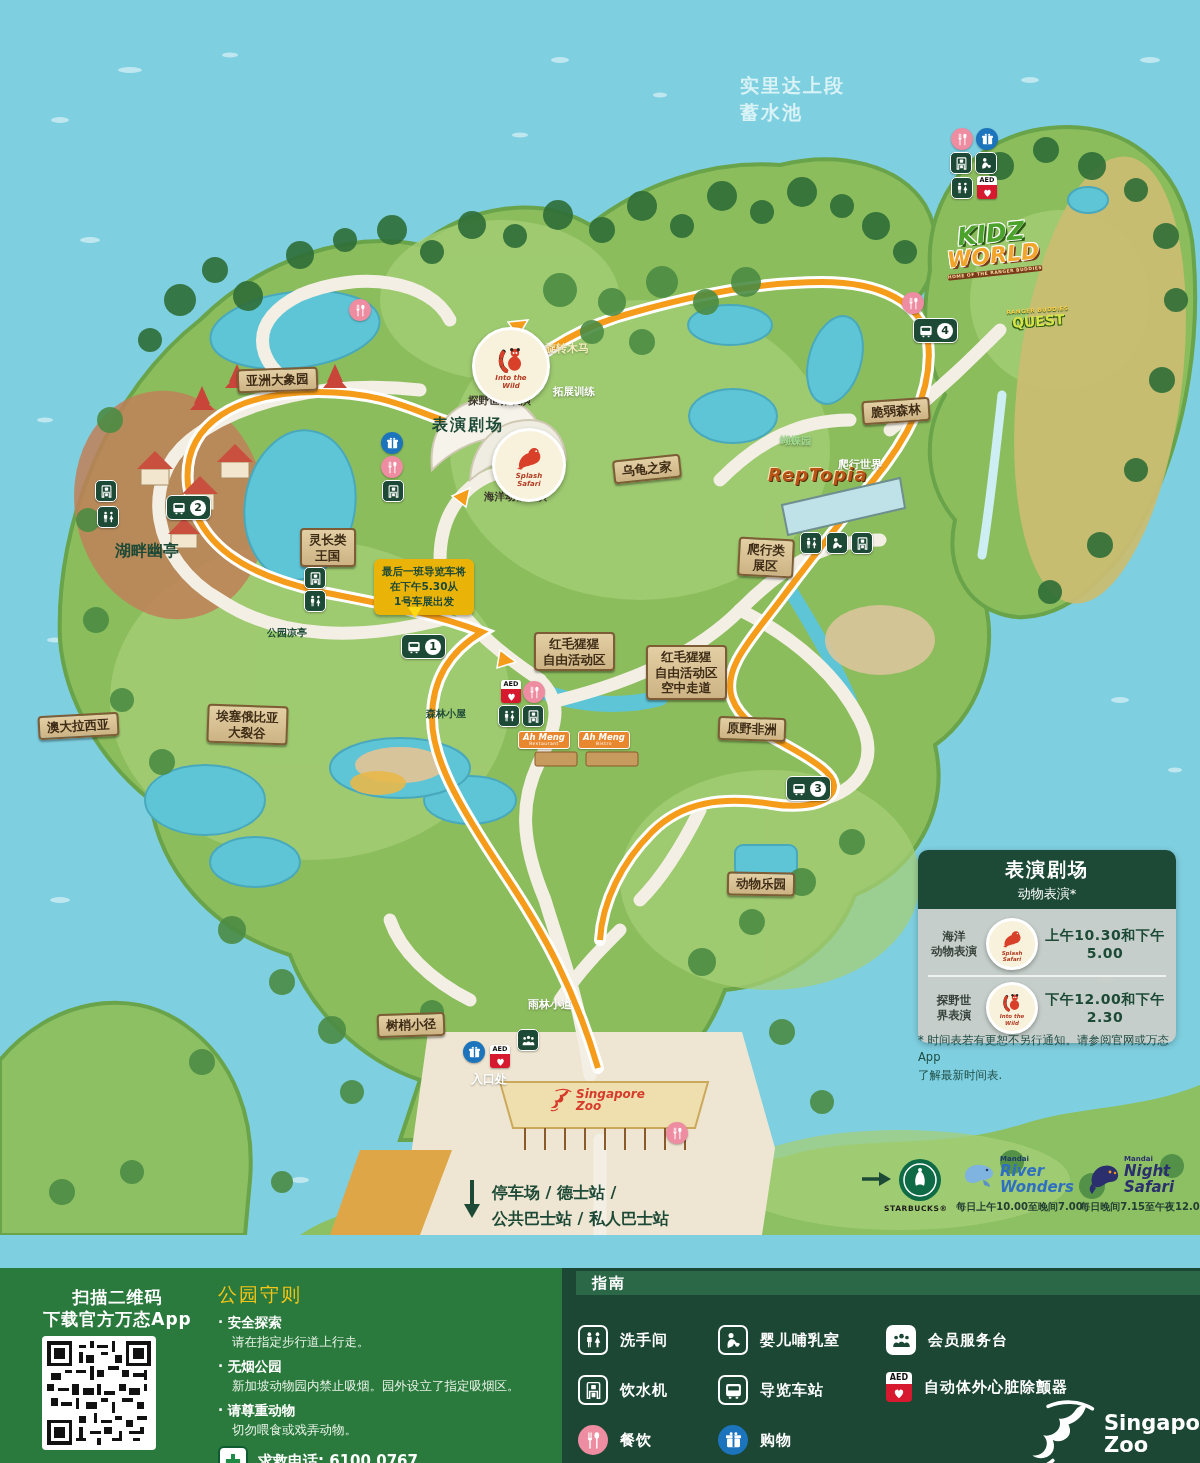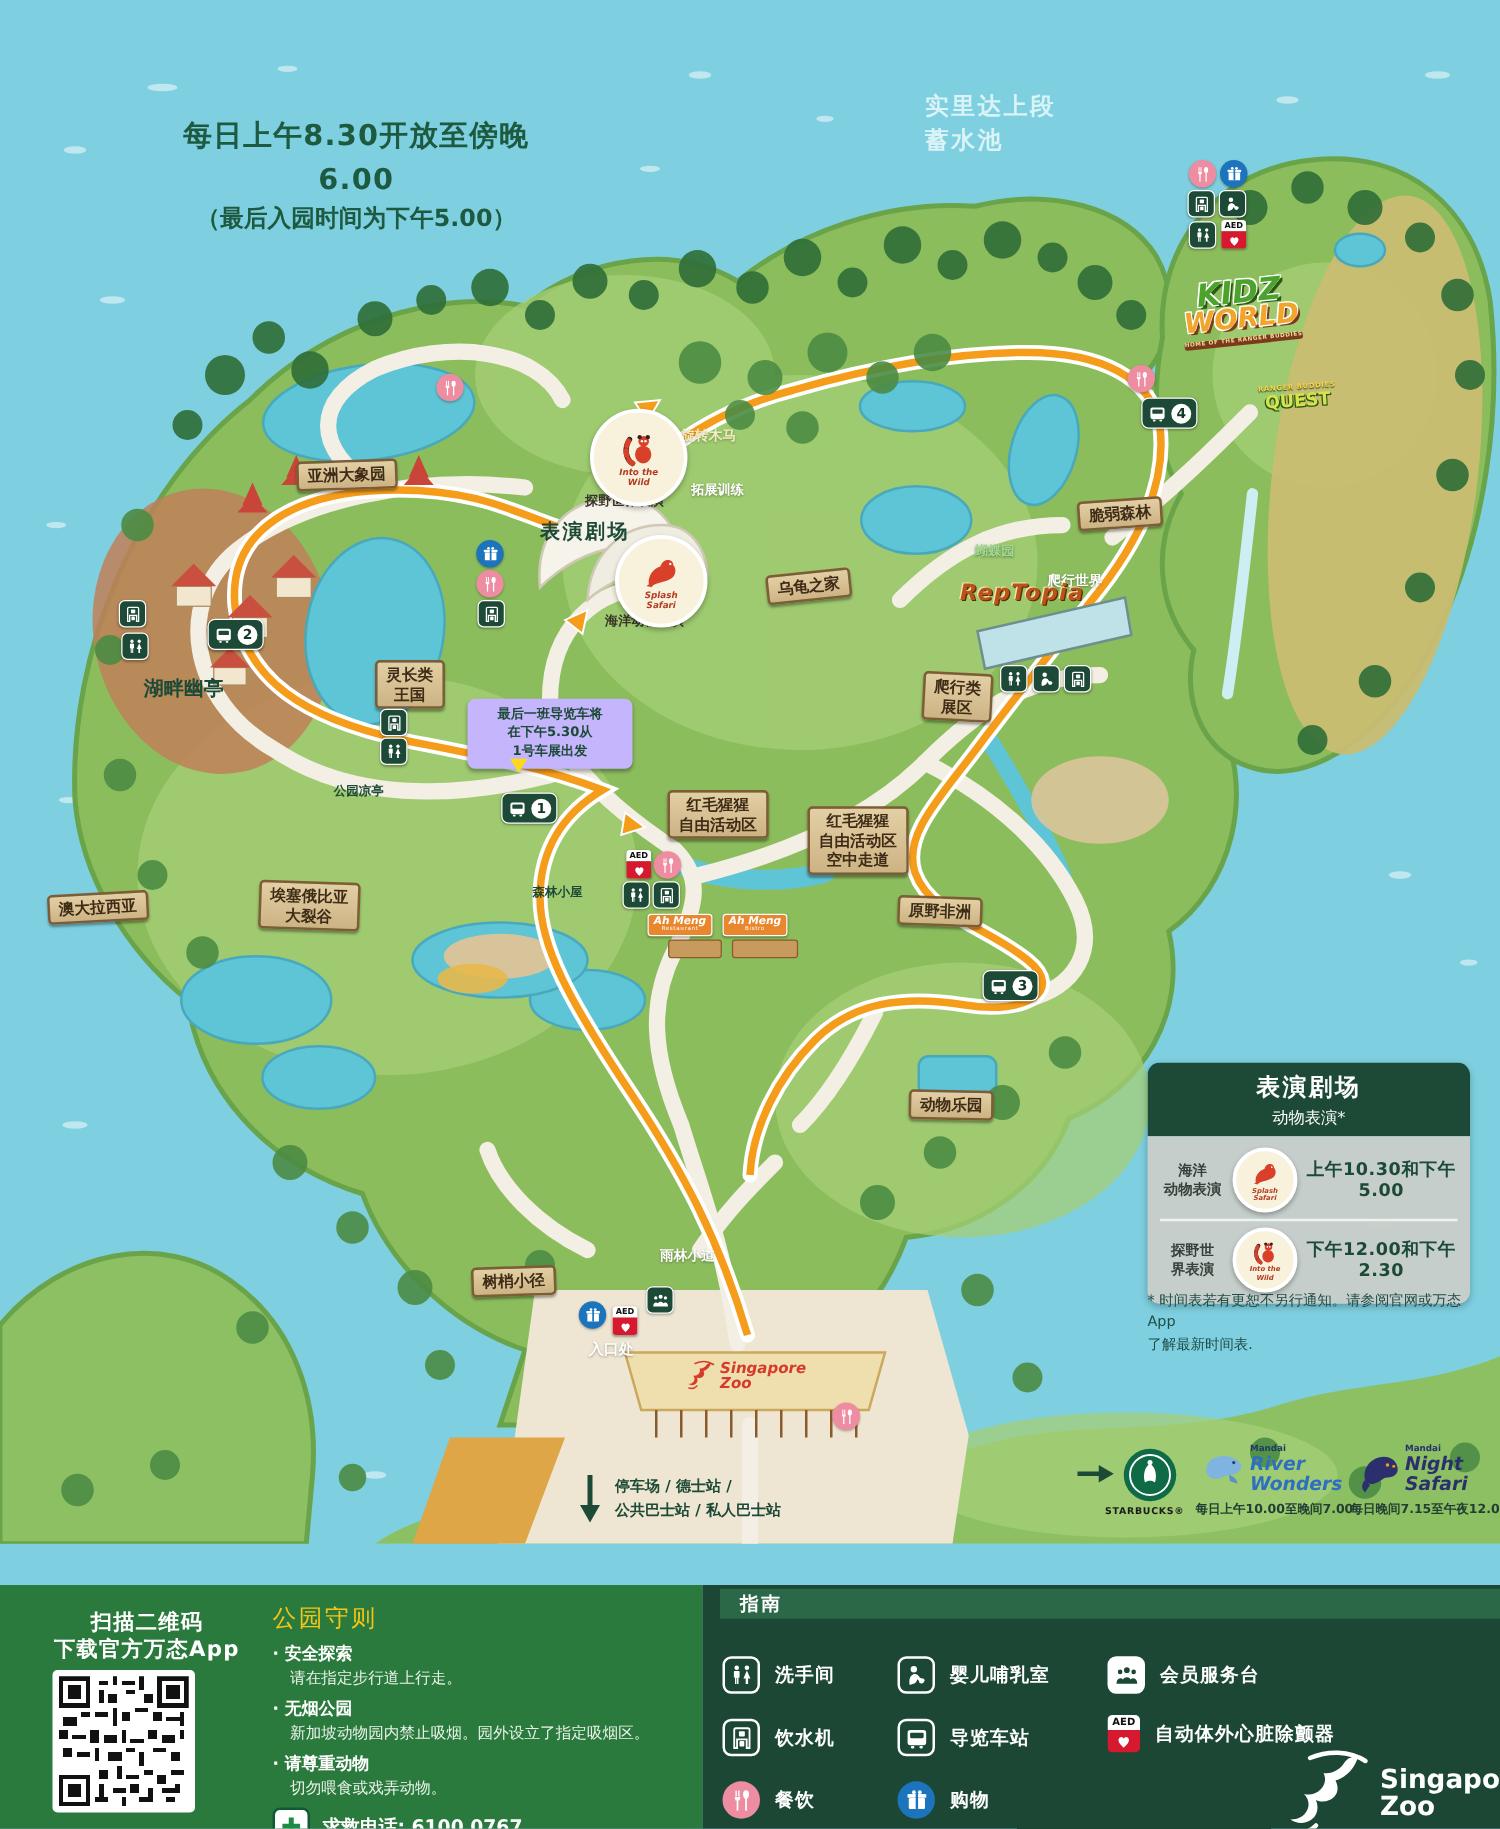--- a/index.html
+++ b/index.html
@@ -42,22 +42,22 @@
         align-items:center;gap:3px;padding:0 4px;color:#fff;--cut:#1d4a36;box-shadow:0 1px 2px rgba(0,0,0,.35);box-sizing:border-box;}
   .tram svg{width:16px;height:16px;}
   .tram .num{width:16px;height:16px;border-radius:50%;background:#fff;color:#143826;font-size:11px;
              font-weight:900;display:flex;align-items:center;justify-content:center;}
 
   
   .badge-circle{background:#f8f1dc;border:3px solid #fff;border-radius:50%;box-shadow:0 2px 4px rgba(0,0,0,.3);
                 display:flex;flex-direction:column;align-items:center;justify-content:center;}
   .badge-circle .bt{font-size:7px;font-weight:900;color:#b23c22;line-height:1.1;text-align:center;font-style:italic;}
 
-  .callout{background:#c4b5fd;border-radius:6px;color:#1c4a36;font-weight:900;font-size:10.5px;
-           line-height:1.45;text-align:center;padding:5px 16px;box-shadow:0 2px 3px rgba(0,0,0,.3);}
+  .callout{background:#eab308;border-radius:6px;color:#1c4a36;font-weight:900;font-size:10.5px;
+           line-height:1.45;text-align:center;padding:5px 0;box-shadow:0 2px 3px rgba(0,0,0,.3);}
   .callout:after{content:"";position:absolute;left:34px;bottom:-10px;border:7px solid transparent;border-top:11px solid #ffd916;}
 
   
   .show-panel{width:258px;border-radius:10px;overflow:hidden;box-shadow:0 2px 6px rgba(0,0,0,.25);}
   .show-panel .hd{background:#1d4a36;color:#fff;text-align:center;padding:7px 0 6px;}
   .show-panel .hd .t{font-size:19px;font-weight:900;letter-spacing:2px;}
   .show-panel .hd .s{font-size:13px;margin-top:2px;}
   .show-panel .bd{background:rgba(201,205,200,.95);padding:4px 0;}
   .show-row{display:flex;align-items:center;padding:5px 8px;}
   .show-row .lbl{width:56px;font-size:11.5px;font-weight:800;color:#35413a;line-height:1.3;text-align:center;}
@@ -87,21 +87,21 @@
   .chip .c2{font-size:4.5px;display:block;letter-spacing:.5px;}
   .ent-logo{display:flex;align-items:center;gap:4px;color:#d53a2a;}
   .ent-logo svg{width:24px;height:24px;}
   .ent-logo .tx{font-size:12px;font-weight:900;font-style:italic;line-height:1;}
 
   .partner-hours{font-size:10px;font-weight:bold;color:#233f33;text-align:center;white-space:nowrap;}
   .sb-text{font-size:7.5px;font-weight:900;color:#1b1b1b;letter-spacing:.6px;}
   .mandai-sm{font-size:7px;font-weight:bold;}
   .brandline{font-size:15px;font-weight:900;font-style:italic;line-height:1;}
 
-  .transport{color:#1d4a36;font-weight:bold;font-size:12px;line-height:1.6;}
+  .transport{color:#1d4a36;font-weight:bold;font-size:16px;line-height:1.6;}
 
   
   .footer{position:absolute;top:1268px;left:0;width:1192px;height:228px;}
   .f-left{position:absolute;left:0;top:0;width:562px;height:228px;background:#2b7a3d;}
   .f-right{position:absolute;left:562px;top:0;width:638px;height:228px;background:#1b4734;}
   .f-strip{position:absolute;left:576px;top:3px;width:624px;height:24px;background:#2a6847;}
   .f-strip .t{color:#fff;font-weight:900;font-size:15px;padding:3px 0 0 16px;letter-spacing:2px;}
   .qr-cap{color:#fff;font-weight:900;font-size:17px;text-align:center;letter-spacing:1px;}
   .qr-box{background:#fff;border-radius:4px;padding:5px;}
   .rules-title{color:#f5c518;font-weight:400;font-size:19px;letter-spacing:2px;}
@@ -412,24 +412,20 @@
           <circle cx="922" cy="1182" r="13"></circle>
         <circle cx="1012" cy="1162" r="12"></circle>
           <circle cx="1092" cy="1186" r="13"></circle>
           <circle cx="1172" cy="1166" r="12"></circle>
         <circle cx="282" cy="1182" r="11"></circle>
           <circle cx="202" cy="1062" r="13"></circle>
       </g>
     </g>
   </svg>
 
-  <div class="abs hours" style="left:120px;top:92px;width:330px">
-    <div class="l1">每日上午8.30开放至傍晚6.00</div>
-    <div class="l2">（最后入园时间为下午5.00）</div>
-  </div>
 
   <div class="abs reservoir" style="left:740px;top:72px;width:150px">
     <div>实里达上段</div>
     <div>蓄水池</div>
   </div>
 
   <div class="abs sign" style="left:237px;top:368px;transform:rotate(-2deg)">
       <span class="ln">亚洲大象园</span>
     </div>
   <div class="abs sign" style="left:300px;top:528px">

